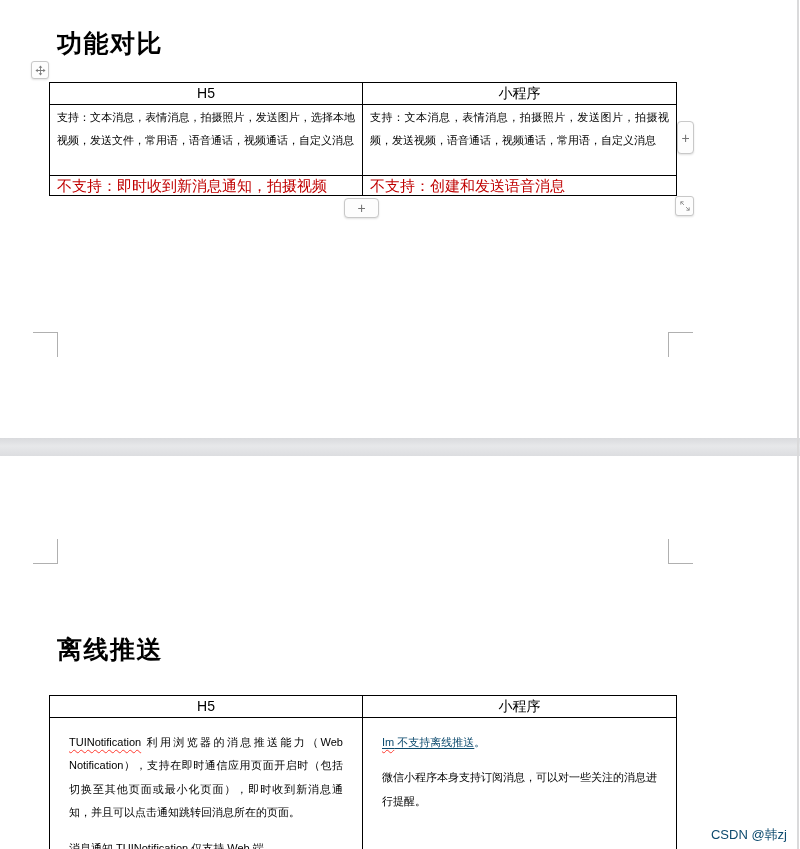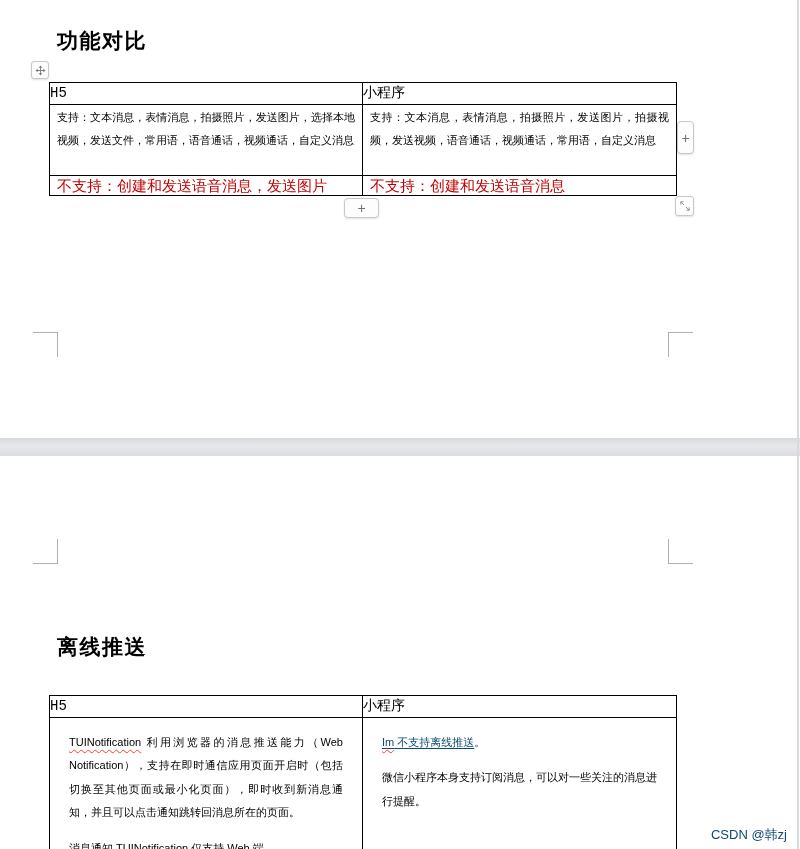--- a/index.html
+++ b/index.html
@@ -1,27 +1,27 @@
 <!DOCTYPE html>
 <html><head>
 <meta charset="utf-8">
 <style>
   html,body{margin:0;padding:0;background:#fff;}
   .screen{position:relative;width:800px;height:849px;background:#ffffff;overflow:hidden;
           font-family:"Liberation Sans",sans-serif;color:#000;}
 
   
-  .doc-h{position:absolute;left:57px;font-size:21px;font-weight:bold;letter-spacing:1.5px;margin:0;}
+  .doc-h{position:absolute;left:57px;font-size:25px;font-weight:bold;letter-spacing:1.5px;margin:0;}
   .h-top{top:27px;}
   .h-bot{top:633px;}
 
   
   table.cmp{position:absolute;left:49px;width:627px;border-collapse:collapse;table-layout:fixed;}
   table.cmp td{border:1px solid #000;vertical-align:top;padding:0 7px;overflow:hidden;}
-  table.cmp tr.hd td{font-size:14px;line-height:21px;height:21px;padding:0;font-family:Liberation Mono, monospace;}
+  table.cmp tr.hd td{text-align:center;font-size:14px;line-height:21px;height:21px;padding:0;}
   table.cmp tr.bd td{font-size:11px;line-height:23.4px;text-align:justify;padding-top:1px;}
   table.cmp p{margin:12px;text-align:justify;}
   .t1{top:82px;}
   .t1 tr.bd td{height:69px;}
   tr.rd td{color:#c00000;font-size:15px;line-height:19px;height:19px;white-space:nowrap;}
   .t2{top:695px;}
   .t2 tr.bd td{height:172px;}
 
   .wavy{text-decoration:underline;text-decoration-style:wavy;text-decoration-color:#ff3b30;
         text-decoration-thickness:1px;text-underline-offset:3px;}
@@ -74,21 +74,21 @@
     <tbody>
         <tr class="hd">
       <td>H5</td>
       <td>小程序</td>
     </tr>
     <tr class="bd">
       <td>支持：文本消息，表情消息，拍摄照片，发送图片，选择本地视频，发送文件，常用语，语音通话，视频通话，自定义消息</td>
       <td>支持：文本消息，表情消息，拍摄照片，发送图片，拍摄视频，发送视频，语音通话，视频通话，常用语，自定义消息</td>
     </tr>
     <tr class="rd">
-      <td>不支持：创建和发送语音消息，发送图片</td>
+      <td>不支持：即时收到新消息通知，拍摄视频</td>
       <td>不支持：创建和发送语音消息</td>
     </tr>
   </tbody>
     </table>
 
   <div class="wbtn add-col">
     <span>+</span>
   </div>
   <div class="wbtn add-row">
     <span>+</span>

